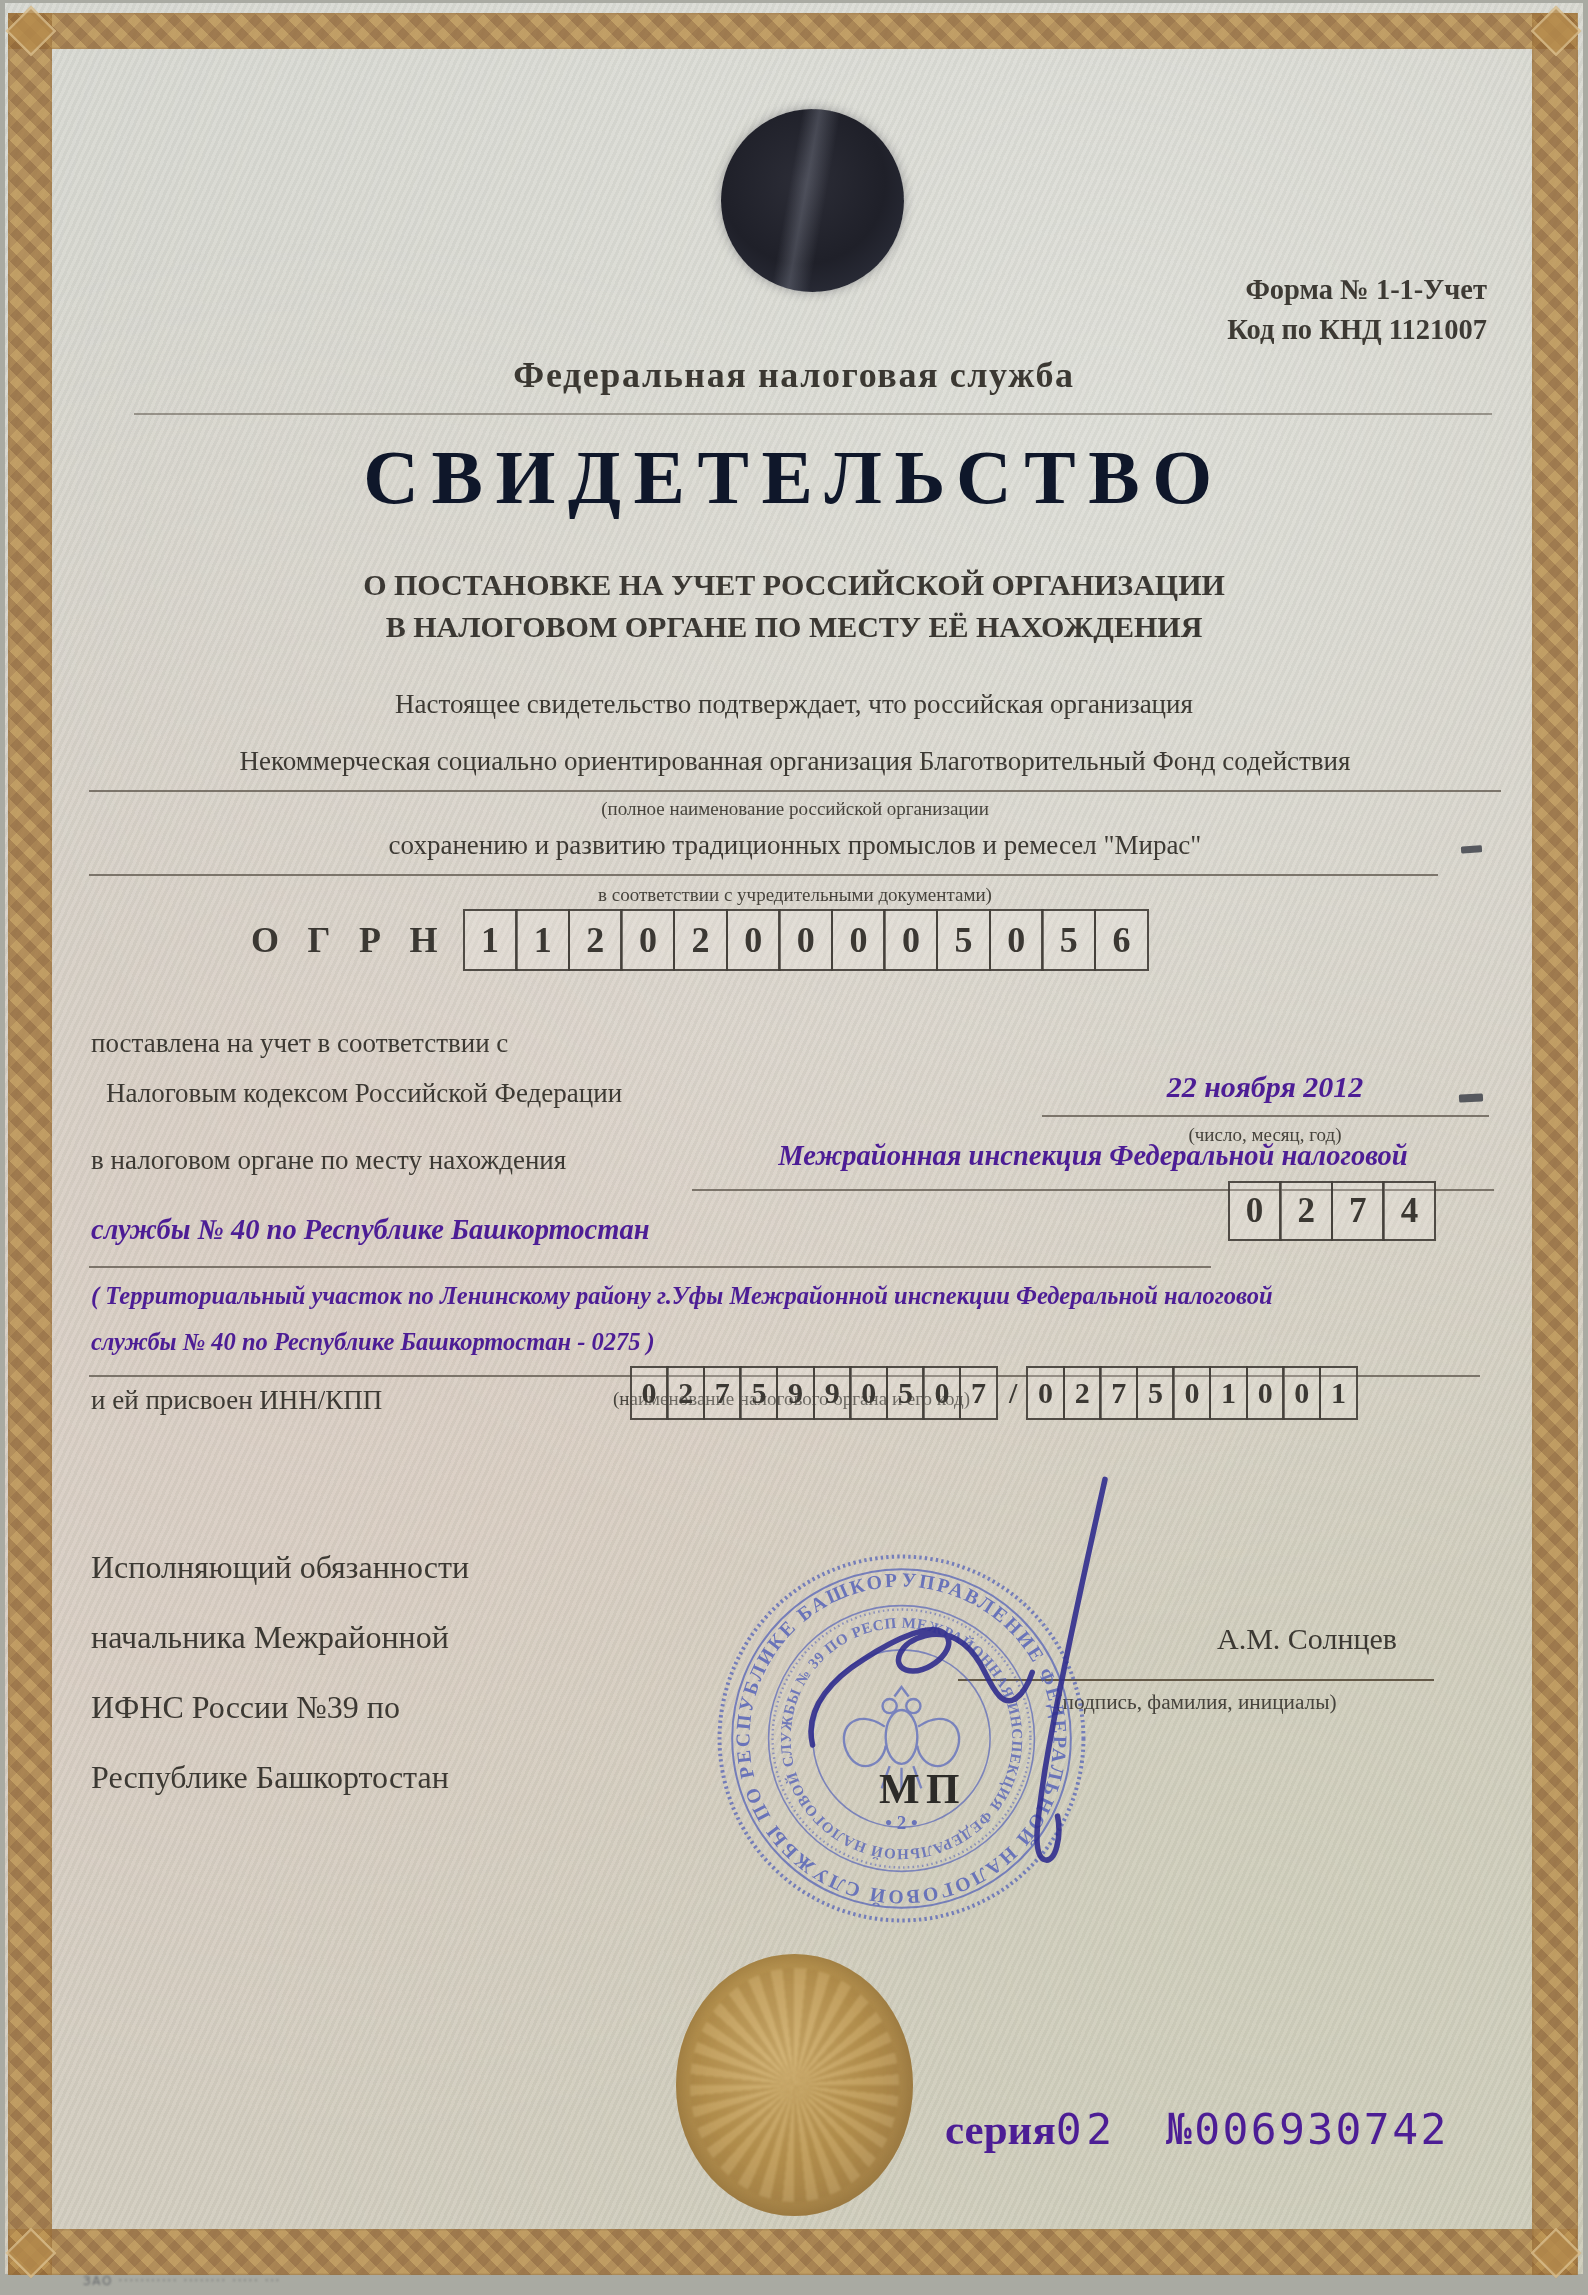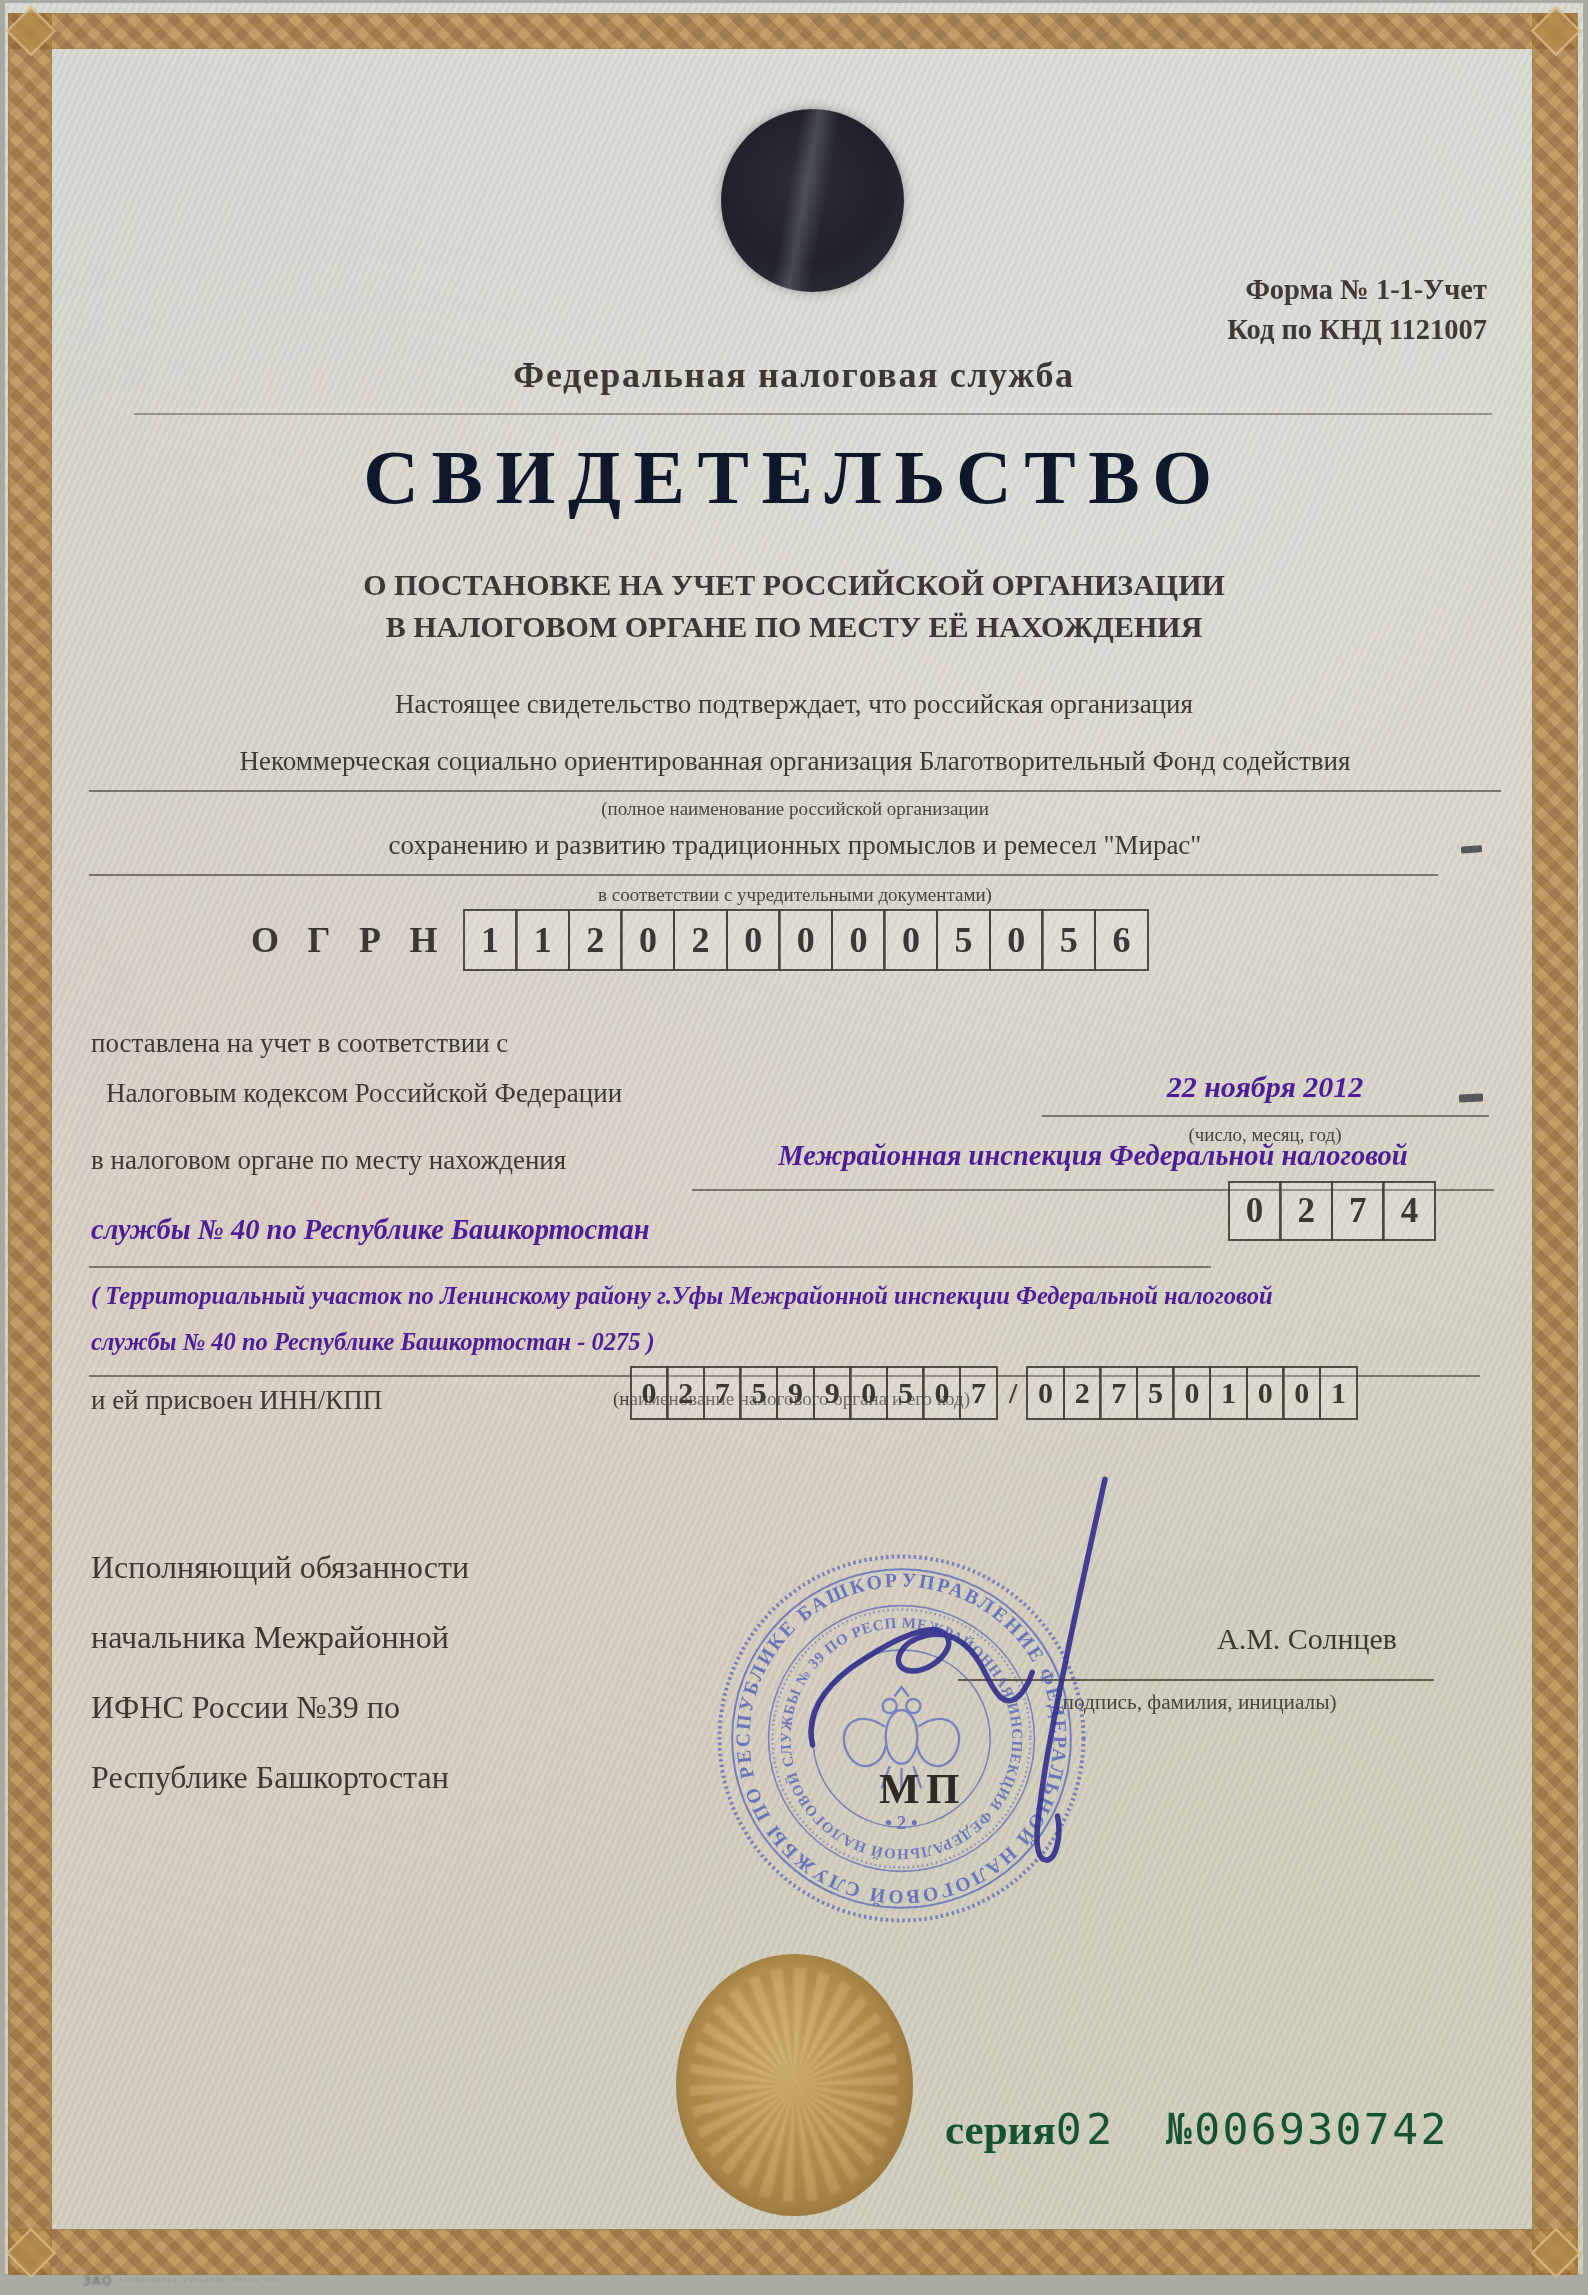--- a/index.html
+++ b/index.html
@@ -100,21 +100,21 @@
     position:absolute;left:676px;top:1954px;width:237px;height:262px;border-radius:50%;
     background:radial-gradient(ellipse at 45% 40%, #cbab6c 0%, #b6924f 45%, #a8854a 72%, rgba(168,133,74,.88) 86%, rgba(168,133,74,0) 100%);
     box-shadow:inset 0 0 24px rgba(120,90,40,.5);
   }
   .gold::after{
     content:"";position:absolute;inset:14.2px;border-radius:50%;
     background:repeating-conic-gradient(rgba(255,232,180,.16) 0 6deg, rgba(140,105,50,.12) 6deg 12deg);
     filter:blur(0.8px);
   }
   
-  .series{left:945px;top:2104px;display:flex;align-items:baseline;color:#14532d;}
+  .series{left:945px;top:2104px;display:flex;align-items:baseline;color:#4c1d95;}
   .series .lbl{font-size:43px;font-weight:bold;}
   .series .reg{font-family:"DejaVu Sans Mono",monospace;font-size:43px;letter-spacing:4.7px;}
   .series .num{font-family:"DejaVu Sans Mono",monospace;font-size:43px;margin-left:49px;letter-spacing:2.4px;}
   
   .imprint{left:83px;top:2274px;font-size:12px;letter-spacing:1.6px;color:rgba(55,58,70,.6);filter:blur(0.8px);font-family:"DejaVu Sans",sans-serif;}
   
   .mark{position:absolute;background:#3f434b;border-radius:1.6px;opacity:.85;}
   .sig-svg{position:absolute;left:0;top:0;pointer-events:none;}
 </style>
 </head>

